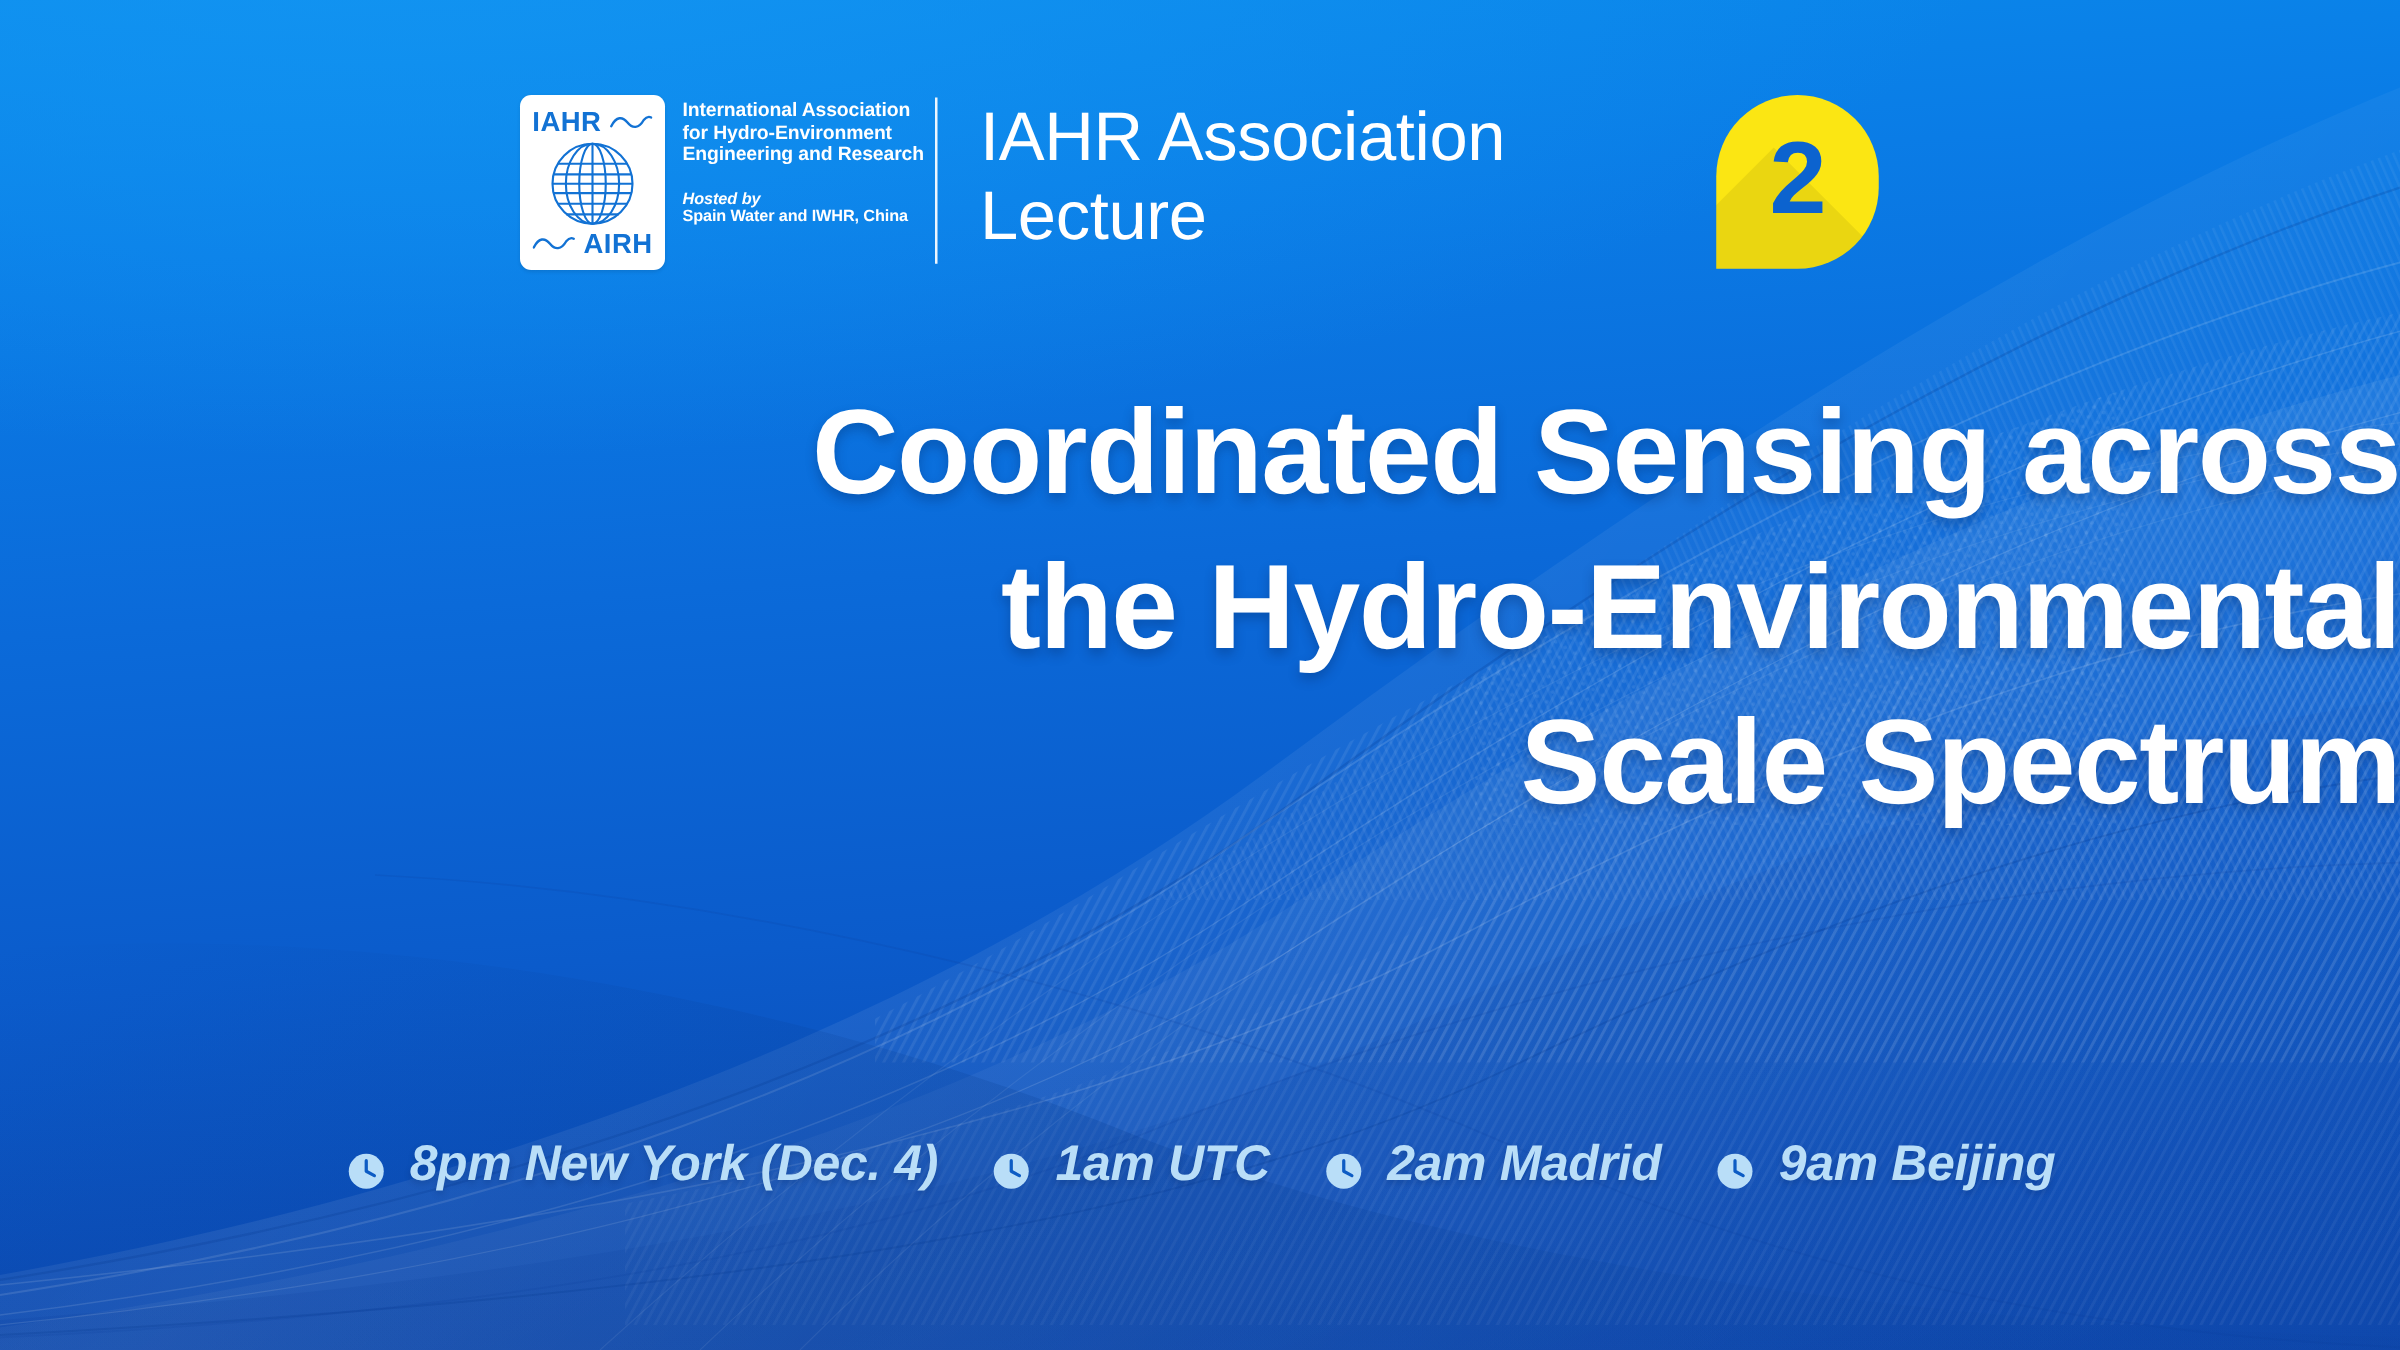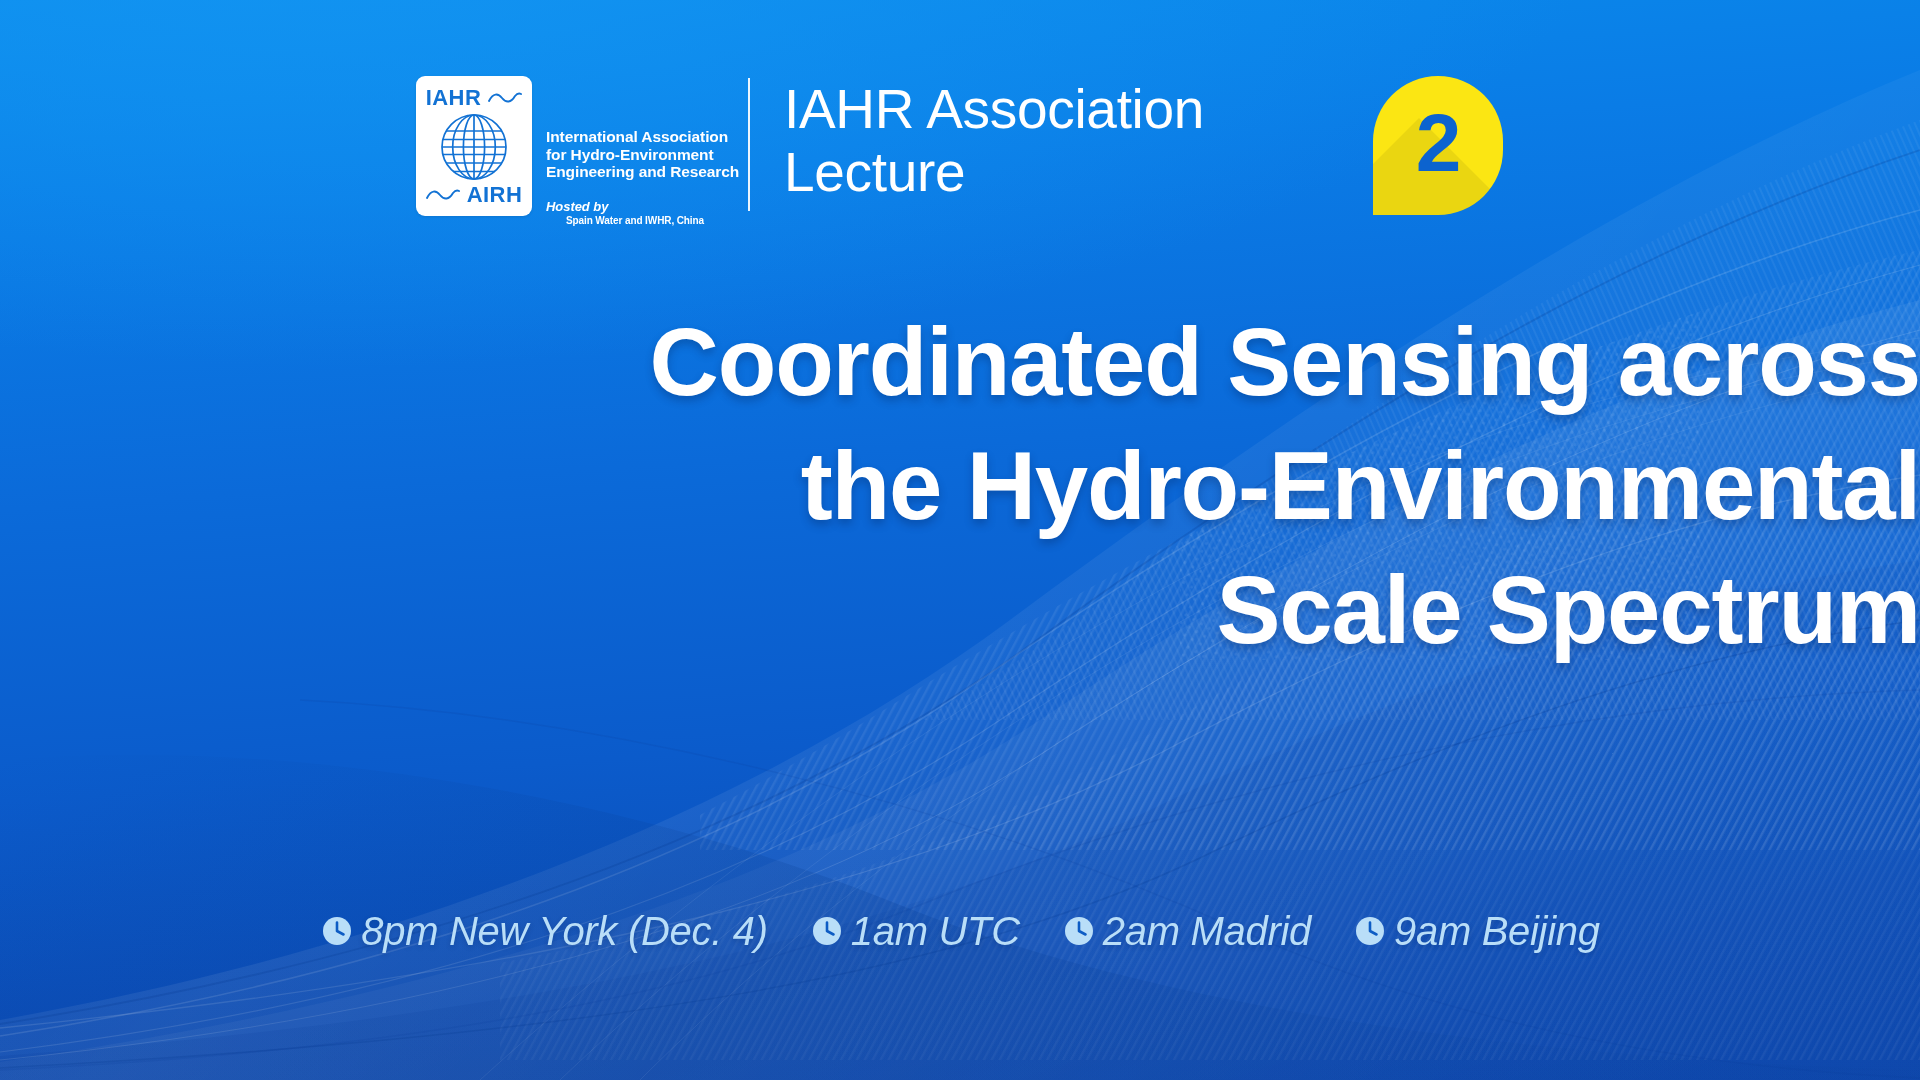--- a/index.html
+++ b/index.html
@@ -54,38 +54,37 @@
   .logo-card .lc-globe{
     position:absolute; top:36px; left:50%; transform:translateX(-50%);
   }
   .wave-mark{ display:block; }
 
   
   .org{
     margin-left:14px; padding-top:4px;
     width:178px;
     color:#ffffff;
-    margin-top:48px;
   }
   .org .org-line{
     font-weight:700;
     font-size:15.5px;
     line-height:17.5px;
     letter-spacing:-0.1px;
     white-space:nowrap;
   }
   .org .hosted-wrap{ margin-top:19px; }
   .org .hosted-by{
     font-style:italic; font-weight:700;
     font-size:13px; line-height:13.5px;
     letter-spacing:-0.05px;
   }
   .org .hosted-who{
-    font-weight:700; font-size:10px; line-height:15px;
-    letter-spacing:-0.1px; white-space:nowrap;text-align:center;
+    font-weight:700; font-size:13px; line-height:15px;
+    letter-spacing:-0.1px; white-space:nowrap;
   }
 
   
   .divider{
     width:2px; height:133px;
     background:rgba(255,255,255,.92);
     margin-left:24px; margin-top:2px;
     flex:0 0 auto;
   }
 
@@ -160,23 +159,23 @@
     text-shadow:0 3px 7px rgba(4,32,86,.26);
   }
 
   
   .times{
     position:absolute; left:0; top:908px; width:1920px;
     display:flex; align-items:center; justify-content:center;
     gap:42px;
   }
   .time-item{
-    display:flex; align-items:center; gap:7px;
+    display:flex; align-items:flex-end; gap:18px;
     color:#b9def8;
-    font-weight:400; font-style:italic;
+    font-weight:700; font-style:italic;
     font-size:40px; line-height:46px;
     letter-spacing:-0.3px;
     white-space:nowrap;
     text-shadow:0 2px 5px rgba(4,32,86,.24);
   }
   .clock-icon{ display:block; flex:0 0 auto; }
 </style>
 </head>
 <body>
 

